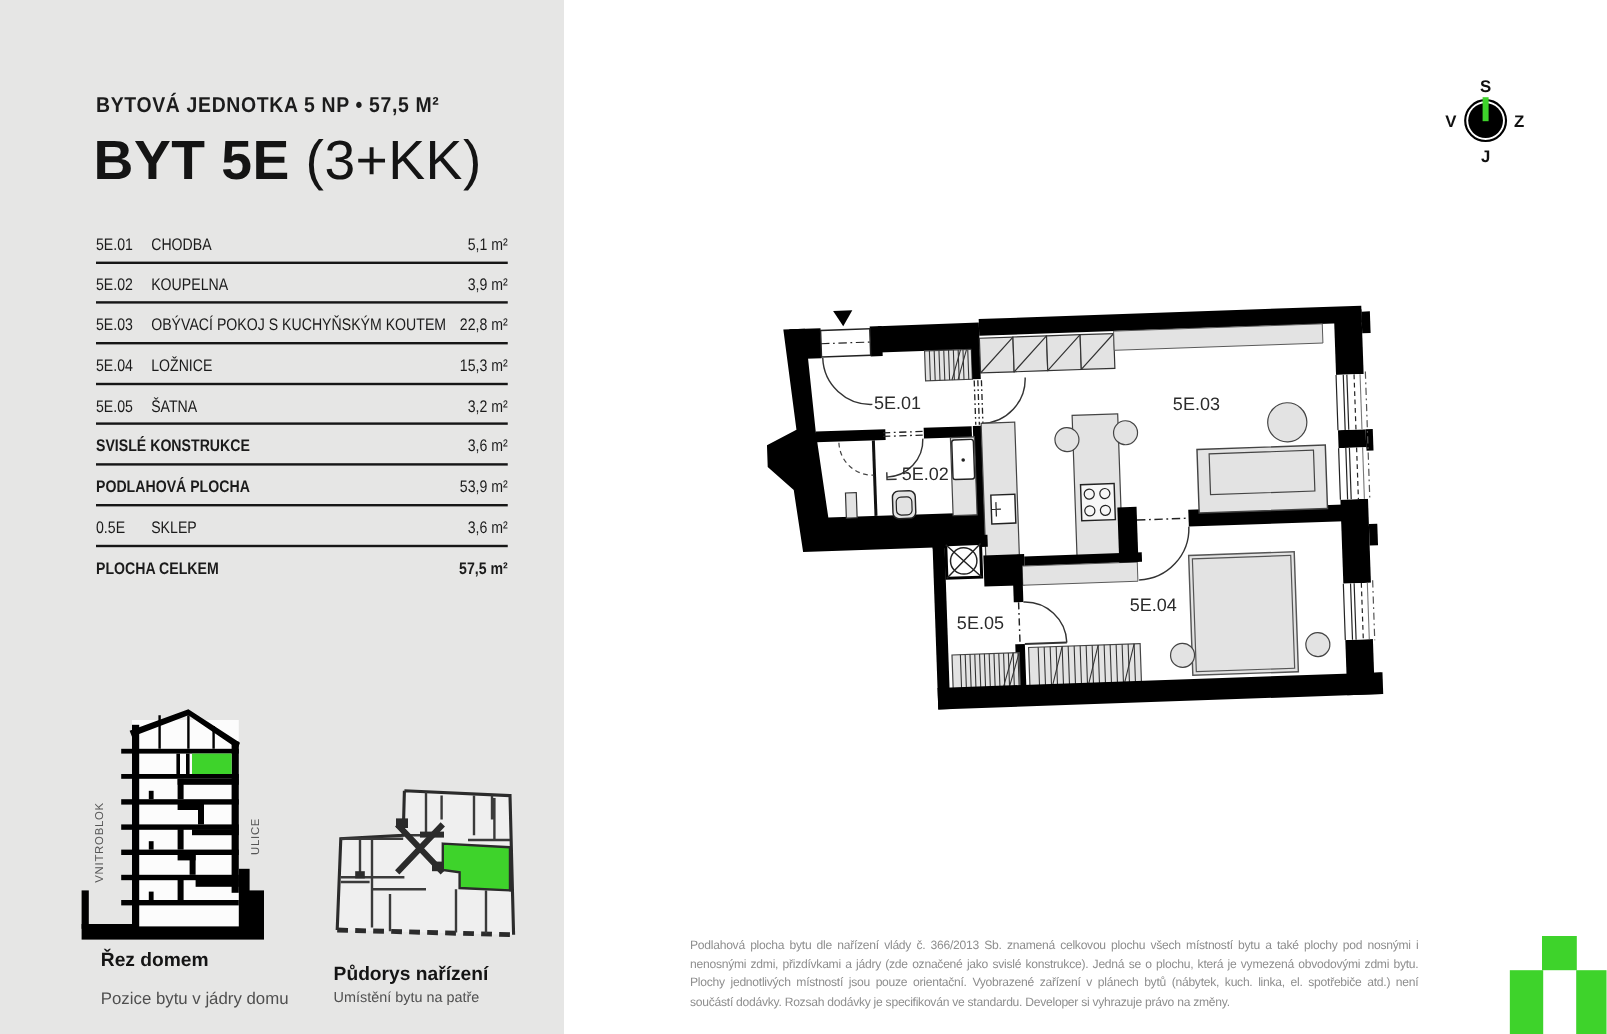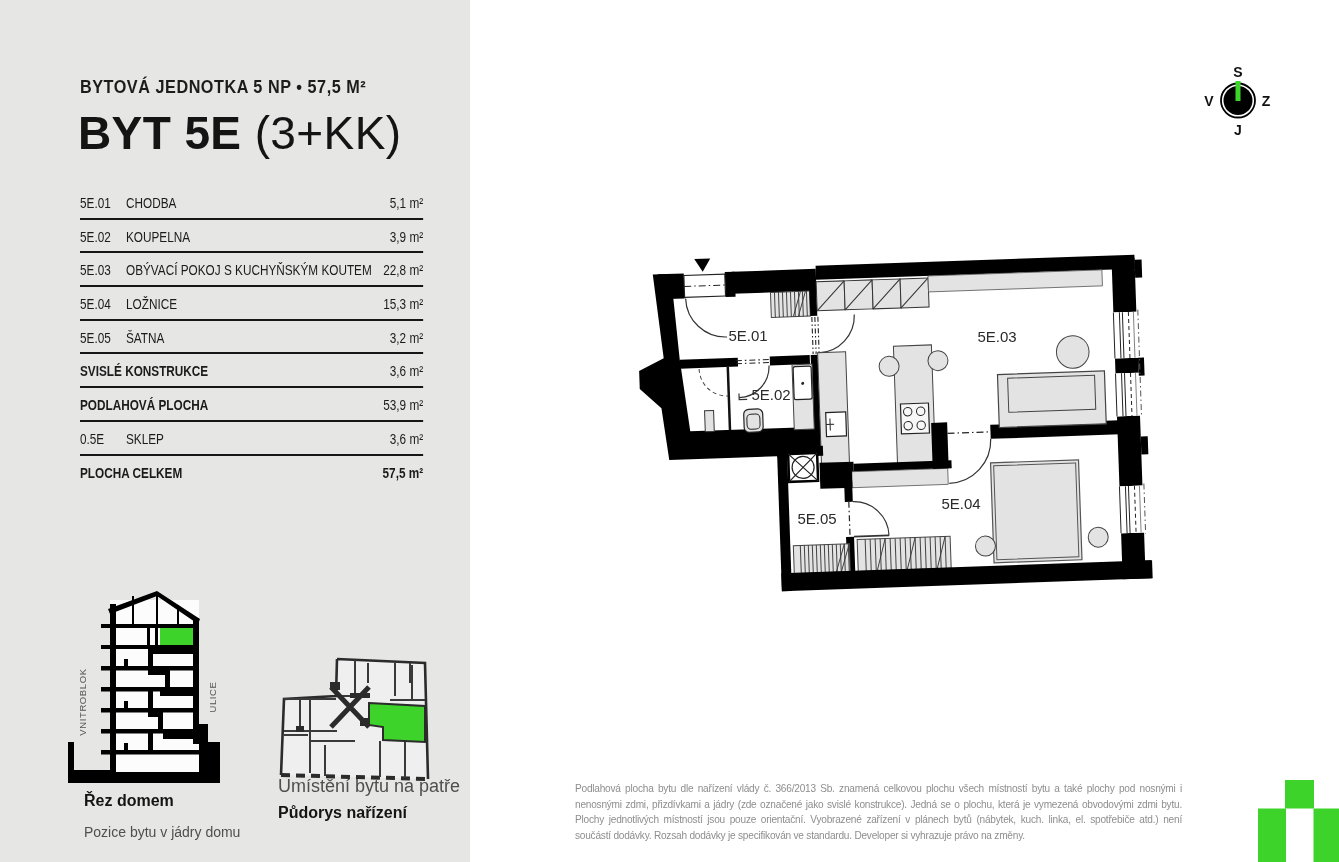--- a/index.html
+++ b/index.html
@@ -143,21 +143,21 @@
 
   <path d="M331 687 L369 727 M369 687 L331 727" stroke="#2b2b2b" stroke-width="5"></path>
 
   <path d="M369 703 L425 706 L425 742 L383 740 L383 727 L369 725 Z" fill="#3ed32b" stroke="#2b2b2b" stroke-width="2"></path>
 </svg>
 
 <div class="abs" style="left:84px;top:792px;font-size:16px;font-weight:bold;color:#141414;">Řez domem</div>
 <div class="abs" style="left:84px;top:824px;font-size:14px;color:#4f4f4f;">Pozice bytu v jádry domu</div>
 
 <div class="abs" style="left:278px;top:804px;font-size:16px;font-weight:bold;color:#141414;">Půdorys nařízení</div>
-<div class="abs" style="left:278px;top:776px;font-size:18px;color:#4f4f4f;">Umístění bytu na patře</div>
+<div class="abs" style="left:278px;top:824px;font-size:12px;color:#4f4f4f;">Umístění bytu na patře</div>
 
 <svg class="abs" style="left:600px;top:230px;" width="620" height="410" viewBox="600 230 620 410" fill="none">
 <g transform="rotate(-2 900 420)">
 
   <path d="M700 252 L716 252 L708 265 Z" fill="#000"></path>
 
   <rect x="737" y="266" width="84" height="22" fill="#000"></rect>
   <rect x="821" y="263" width="319" height="14" fill="#000"></rect>
 
   <rect x="663" y="266" width="26" height="25" fill="#000"></rect>

